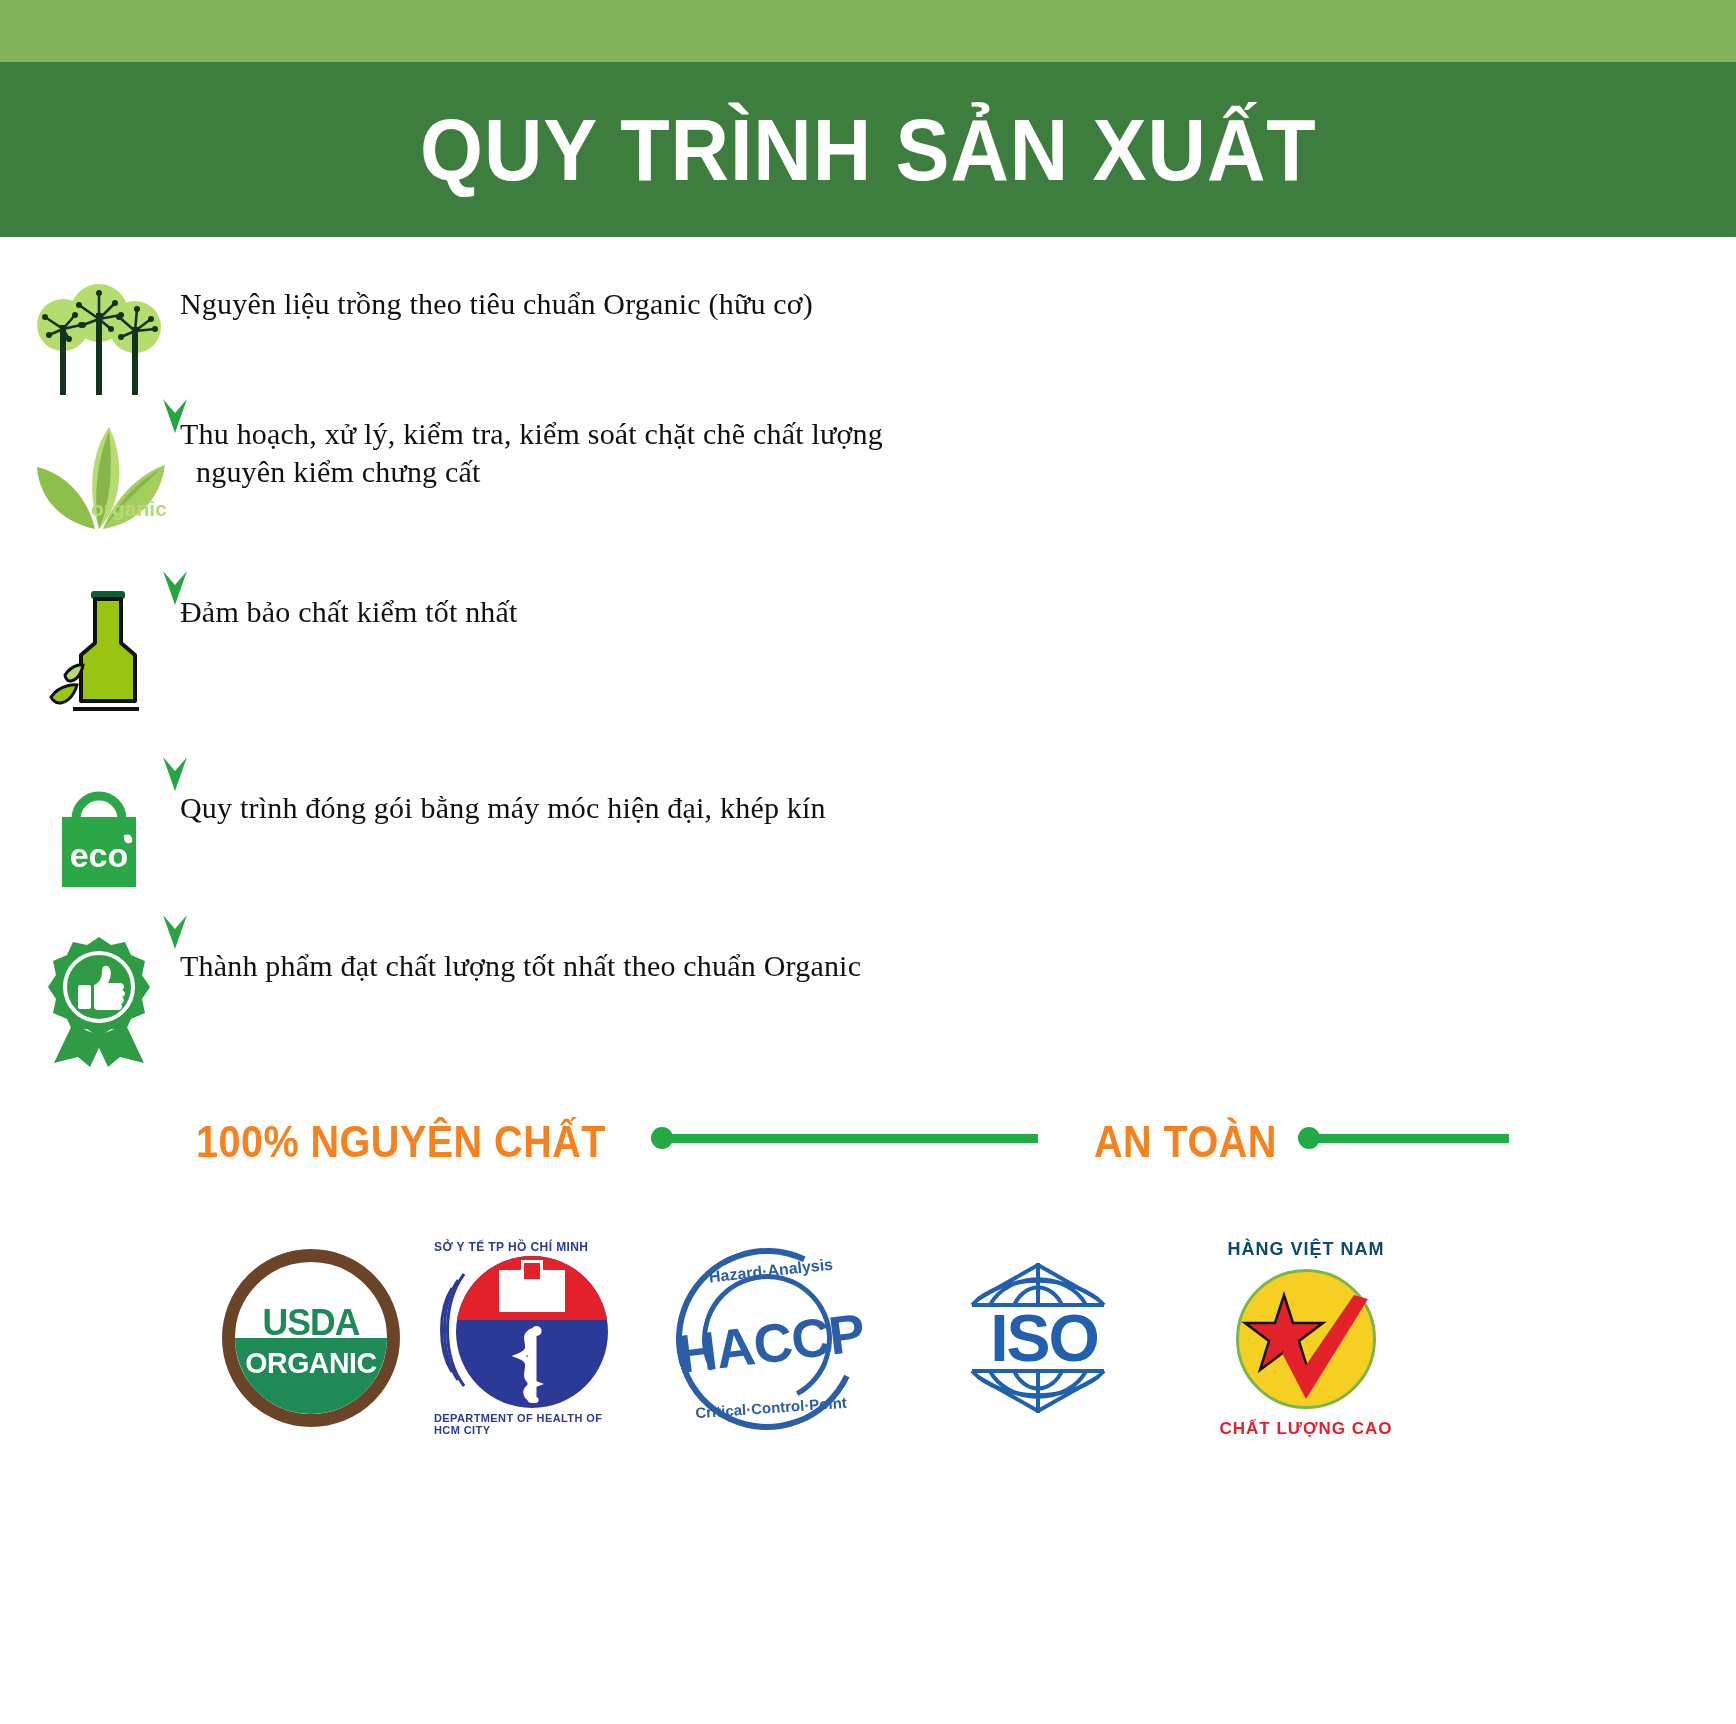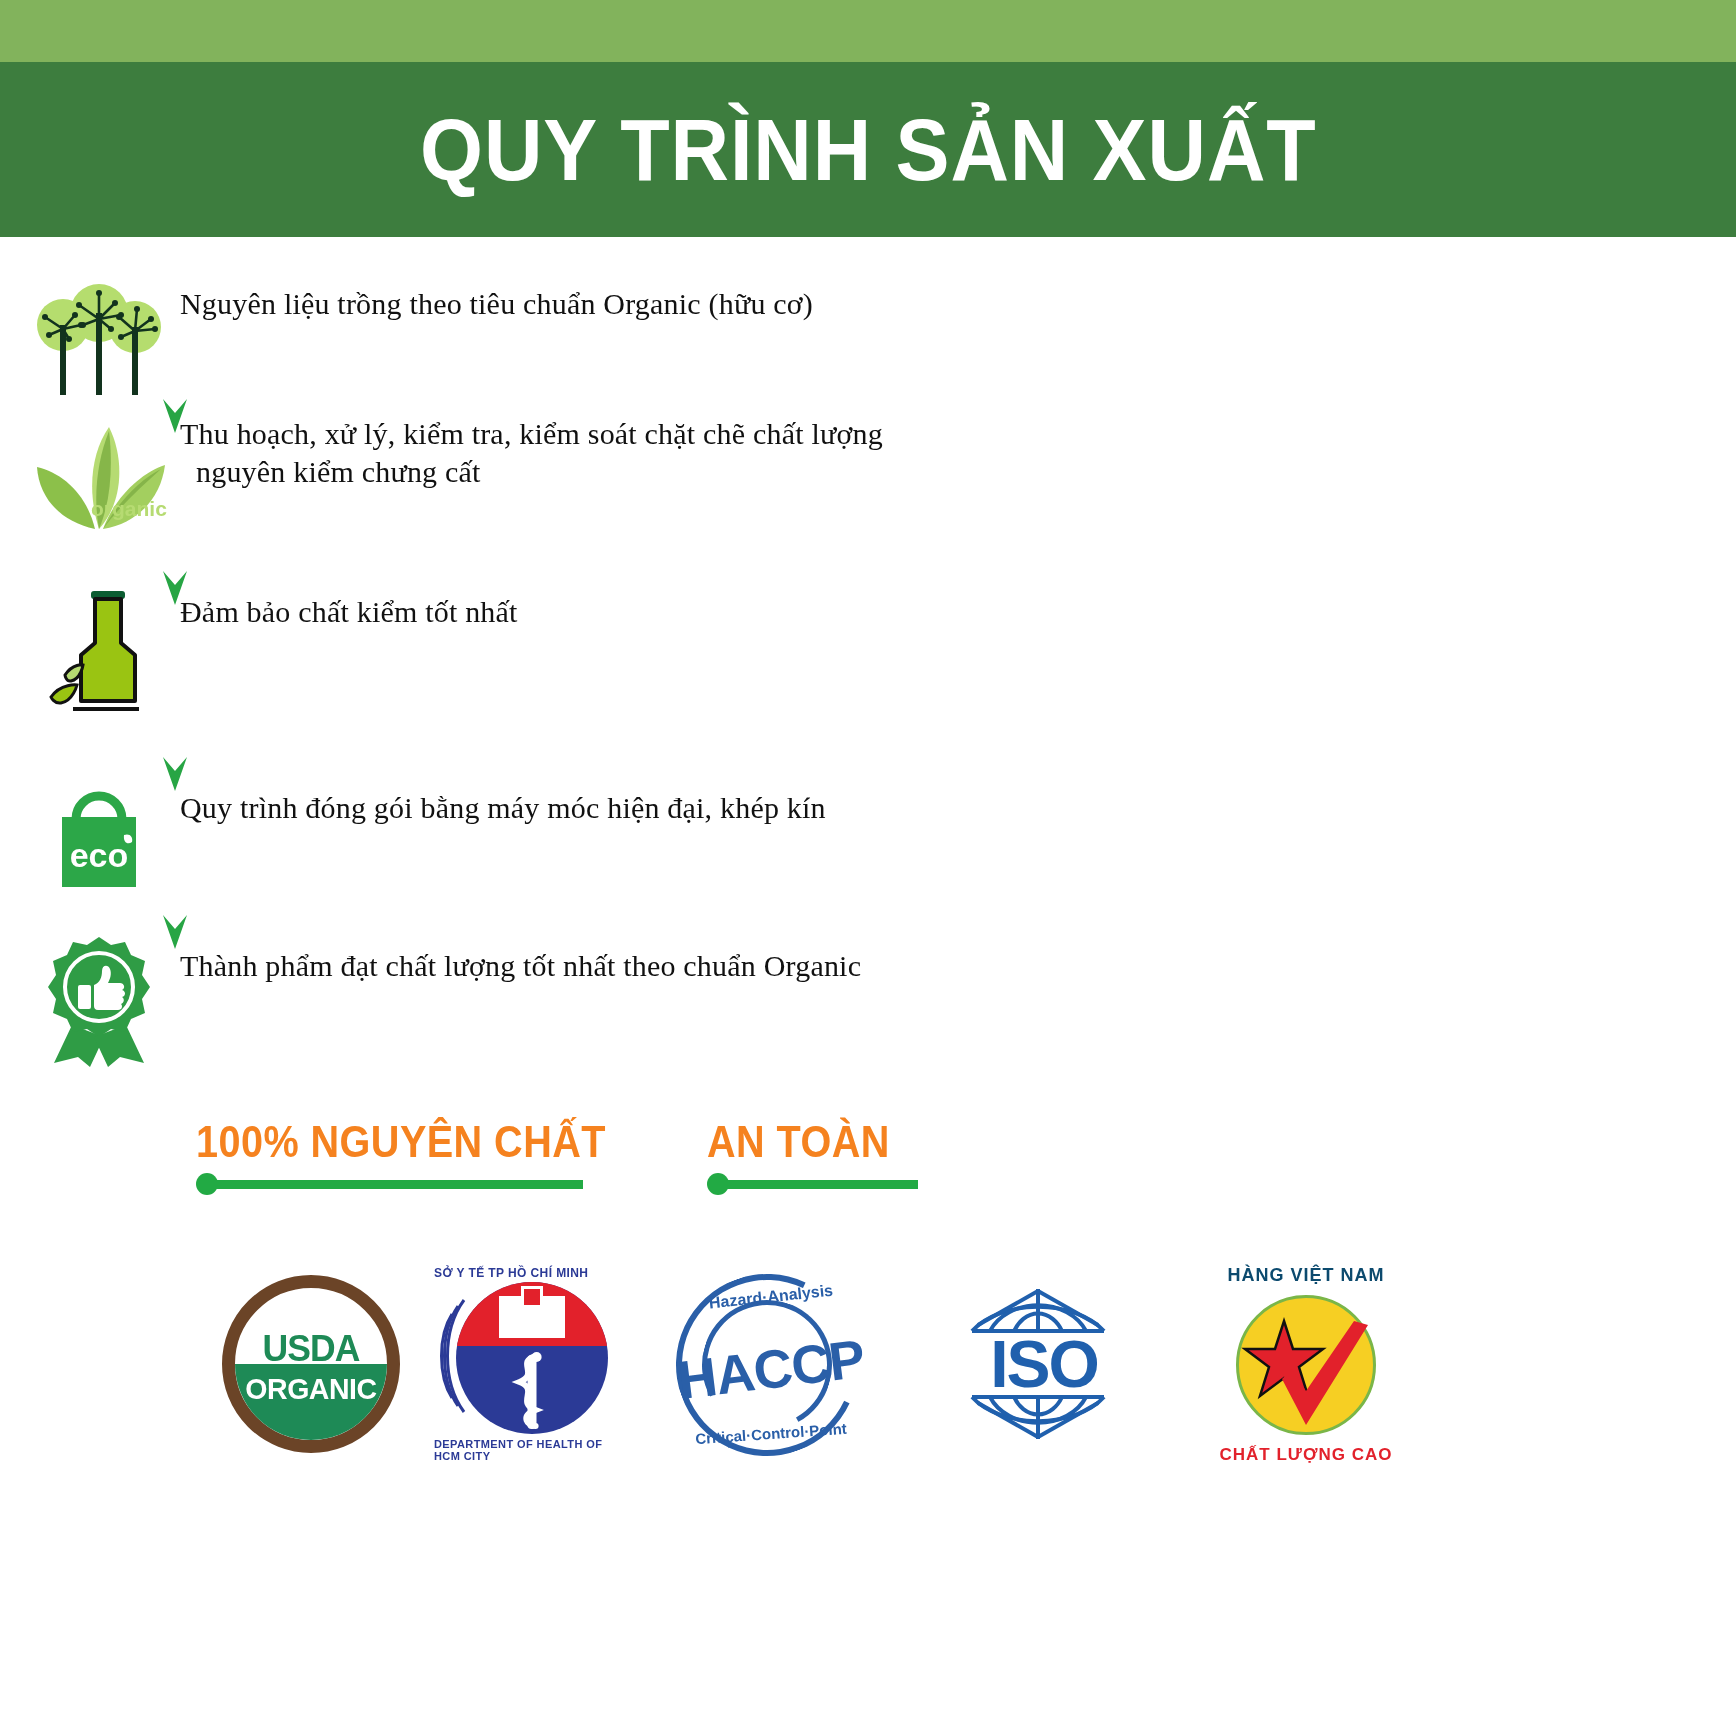--- a/index.html
+++ b/index.html
@@ -79,21 +79,21 @@
     height: 46px;
   }
 
   
   .features {
     display: flex;
     align-items: flex-end;
     gap: 56px;
     padding: 52px 0 0 196px;
   }
-  .feature { display: flex; flex-direction: column; }
+  .feature { display: flex; flex-direction: row; }
   .feature-label {
     color: #f5821f;
     font-family: "Liberation Sans", "DejaVu Sans", sans-serif;
     font-weight: 700;
     font-size: 44px;
     letter-spacing: 0.5px;
     transform: scaleX(0.9);
     transform-origin: left bottom;
     white-space: nowrap;
     line-height: 1.05;

